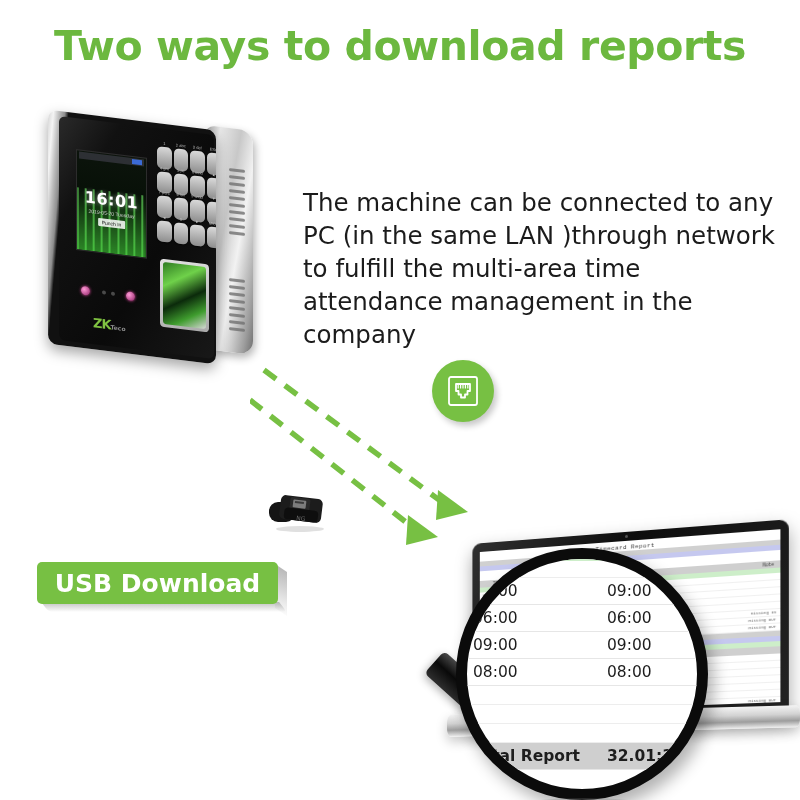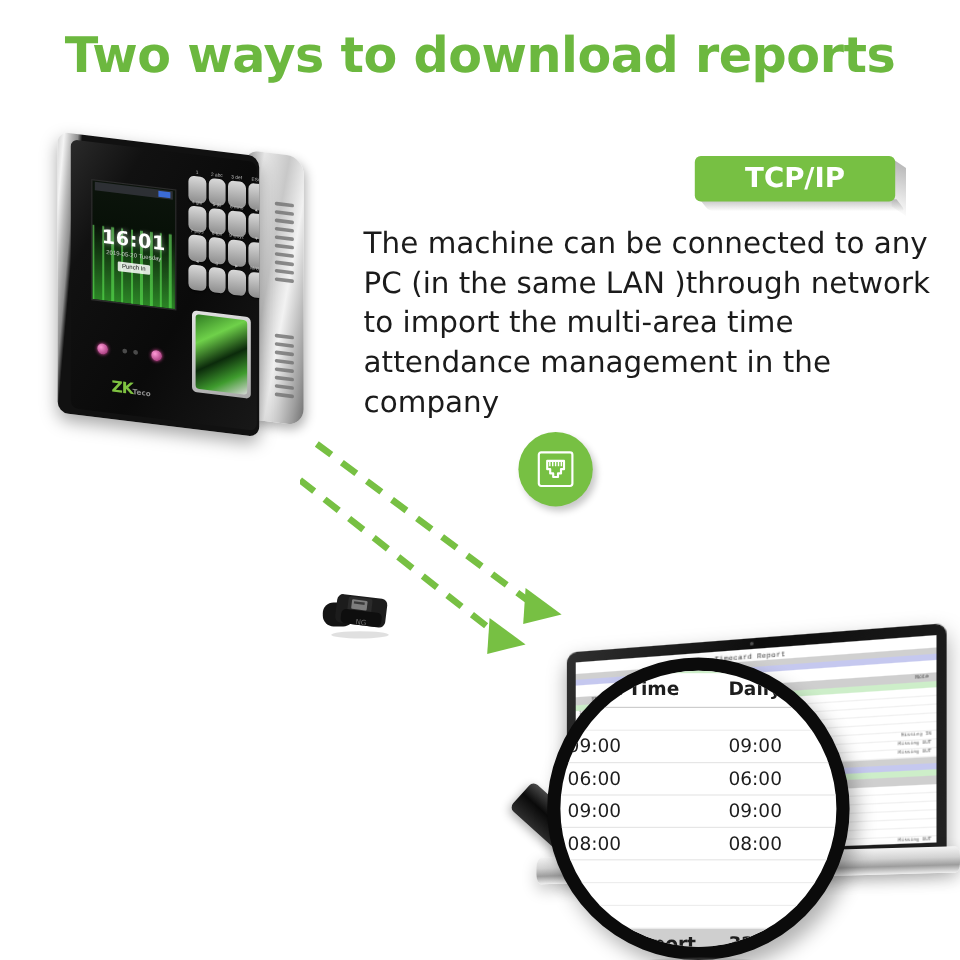--- a/index.html
+++ b/index.html
@@ -297,24 +297,21 @@
         <div class="dev-dot" style="left:52px;bottom:51px;"></div>
         <div class="dev-led" style="left:67px;bottom:48px;"></div>
 
         <div class="dev-logo">
           <span>ZK</span><small>Teco</small>
         </div>
       </div>
     </div>
   </div>
 
-  <div class="badge" id="badge-tcpip">
-    <span>TCP/IP</span>
-  </div>
-  <div class="para" id="para-tcpip">The machine can be connected to any PC (in the same LAN )through network to import the multi-area time attendance management in the company</div>
+  <div class="para" id="para-tcpip">The machine can be connected to any PC (in the same LAN )through network to fulfill the multi-area time attendance management in the company</div>
 
   <div class="net-icon">
     <svg width="34" height="34" viewBox="0 0 34 34" aria-hidden="true">
       <rect x="3" y="3" width="28" height="28" rx="2" fill="none" stroke="#ffffff" stroke-width="1.8"></rect>
       <path d="M10 10 h14 v7 h-2.5 v3.5 h-2.5 v3 h-4 v-3 h-2.5 v-3.5 h-2.5 z" fill="none" stroke="#ffffff" stroke-width="1.8" stroke-linejoin="round"></path>
       <path d="M12.2 10.6 v4 M14.6 10.6 v4 M17 10.6 v4 M19.4 10.6 v4 M21.8 10.6 v4" stroke="#ffffff" stroke-width="1.2"></path>
     </svg>
   </div>
 
   <div class="arrows">
@@ -334,20 +331,23 @@
       <rect x="12" y="8" width="42" height="24" rx="5" fill="#1c1c1c" transform="rotate(7 33 20)"></rect>
       <rect x="22" y="9" width="20" height="13" rx="2" fill="#2a2a2a" transform="rotate(7 32 15)"></rect>
       <rect x="25" y="11" width="13" height="8" rx="1" fill="#7d7d7d" transform="rotate(7 31 15)"></rect>
       <rect x="27" y="12.5" width="9" height="2" fill="#3a3a3a" transform="rotate(7 31 13)"></rect>
       <rect x="16" y="20" width="34" height="12" rx="4" fill="#0e0e0e" transform="rotate(7 33 26)"></rect>
       <text x="28" y="31" fill="#6a6a6a" font-size="6" font-family="DejaVu Sans, sans-serif" transform="rotate(7 28 31)">NG</text>
       <ellipse cx="32" cy="40" rx="24" ry="3" fill="rgba(0,0,0,.12)"></ellipse>
     </svg>
   </div>
 
+  <div class="badge" id="badge-usb">
+    <span>USB Download</span>
+  </div>
 
   <div class="laptop">
     <div class="lap-lid">
       <div class="lap-cam"></div>
       <div class="lap-screen">
         <div class="report">
           <div class="rp-title">Timecard Report</div>
           <div class="rp-band gray"></div>
           <div class="rp-band blue"></div>
           <div class="rp-meta">20-10-18-20...</div>
@@ -471,24 +471,20 @@
   </div>
 
   <div class="mag">
     <div class="mag-handle"></div>
     <div class="mag-collar"></div>
     <div class="mag-glass">
       <div class="mag-content">
 
         <div class="mag-topband2"></div>
         <div class="zt-wrap">
-          <div class="zt-row head">
-            <div class="c1">Work Time</div>
-            <div class="c2">Daily Total</div>
-          </div>
           <div class="zt-row spacer"></div>
           <div id="mag-rows">
               <div class="zt-row">
                 <div class="c1">09:00</div>
                 <div class="c2">09:00</div>
               </div>
               <div class="zt-row">
                 <div class="c1">06:00</div>
                 <div class="c2">06:00</div>
               </div>

